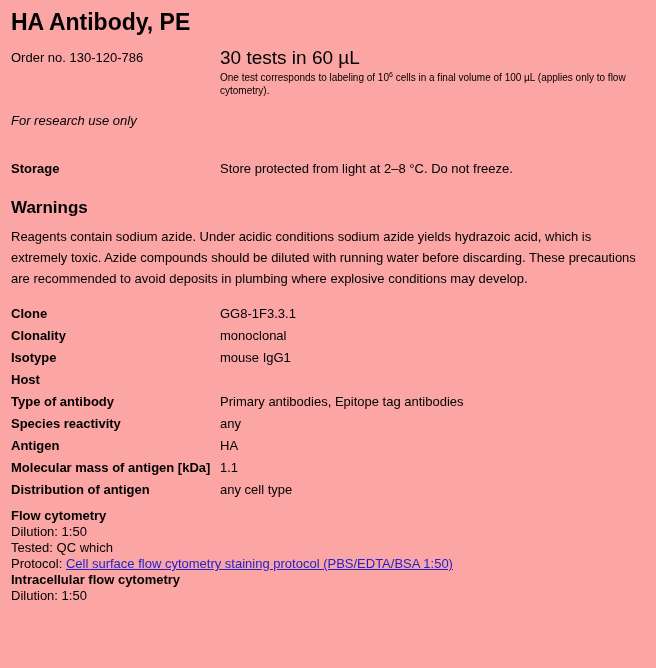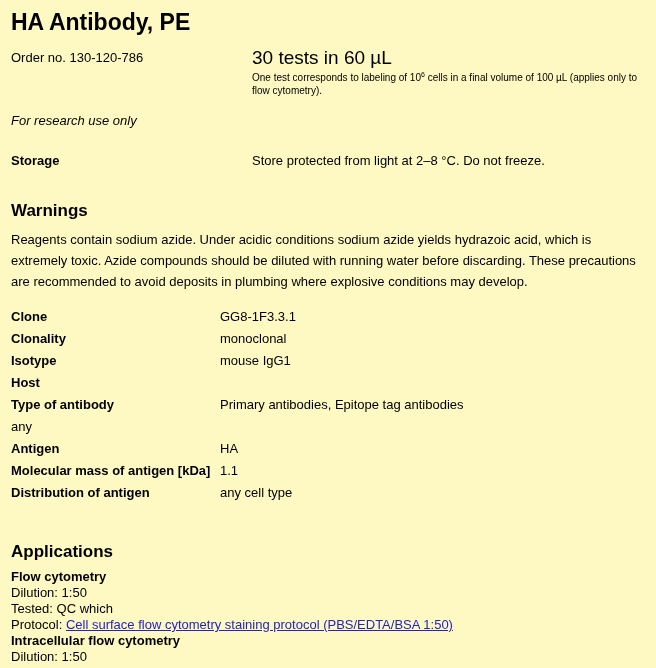--- a/index.html
+++ b/index.html
@@ -7,44 +7,44 @@
     color: #000000;
     font-family: "Liberation Sans", sans-serif;
     font-size: 13px;
   }
   .page {
     width: 656px;
     height: 668px;
     box-sizing: border-box;
     padding: 9px 10px 0 11px;
     overflow: hidden;
-    background: #fef9c3;
+    background: #fca5a5;
   }
   .title {
     font-size: 23px;
     font-weight: bold;
     margin: 0 0 15px 0;
     line-height: 26px;
   }
-  .row { display: flex; align-items: flex-start; gap: 32px; }
+  .row { display: flex; align-items: flex-start; }
   .label-col { flex: 0 0 209px; width: 209px; }
   .value-col { flex: 1 1 auto; }
   .bold { font-weight: bold; }
   .size-main { font-size: 19px; line-height: 16px; }
   .size-note { font-size: 10px; line-height: 13px; margin-top: 5px; color: #000; }
   .size-note sup { font-size: 7px; vertical-align: super; line-height: 0; }
   .research-note { margin-top: 16px; line-height: 16px; font-style: italic; }
-  .storage-row { margin-top: 24px; line-height: 16px; }
+  .storage-row { margin-top: 32px; line-height: 16px; }
   .section-heading {
     font-size: 17px;
     font-weight: bold;
     margin: 0;
     line-height: 20px;
   }
-  .warnings-heading { margin-top: 32px; }
+  .warnings-heading { margin-top: 21px; }
   .warnings-text {
     margin: 8px 0 0 0;
     line-height: 21px;
     max-width: 642px;
   }
   .attributes { margin-top: 14px; }
   .attr-row { display: flex; line-height: 22px; }
   .attr-label { flex: 0 0 209px; font-weight: bold; }
   .attr-value { flex: 1 1 auto; }
   .applications-heading { margin-top: 38px; }
@@ -96,37 +96,37 @@
       <div class="attr-value">mouse IgG1</div>
     </div>
     <div class="attr-row">
       <div class="attr-label">Host</div>
     </div>
     <div class="attr-row">
       <div class="attr-label">Type of antibody</div>
       <div class="attr-value">Primary antibodies, Epitope tag antibodies</div>
     </div>
     <div class="attr-row">
+      <div class="attr-label">Species reactivity</div>
       <div class="attr-value">any</div>
     </div>
     <div class="attr-row">
       <div class="attr-label">Antigen</div>
       <div class="attr-value">HA</div>
     </div>
     <div class="attr-row">
       <div class="attr-label">Molecular mass of antigen [kDa]</div>
       <div class="attr-value">1.1</div>
     </div>
     <div class="attr-row">
       <div class="attr-label">Distribution of antigen</div>
       <div class="attr-value">any cell type</div>
     </div>
   </div>
 
-  <h2 class="section-heading applications-heading">Applications</h2>
 
   <div class="applications-list">
 
     <div>
       <div class="app-line app-name">Flow cytometry</div>
       <div class="app-line">Dilution: 1:50</div>
       <div class="app-line">Tested: QC which</div>
       <div class="app-line"><span>Protocol: </span><a class="protocol-link">Cell surface flow cytometry staining protocol (PBS/EDTA/BSA 1:50)</a></div>
     </div>
 

